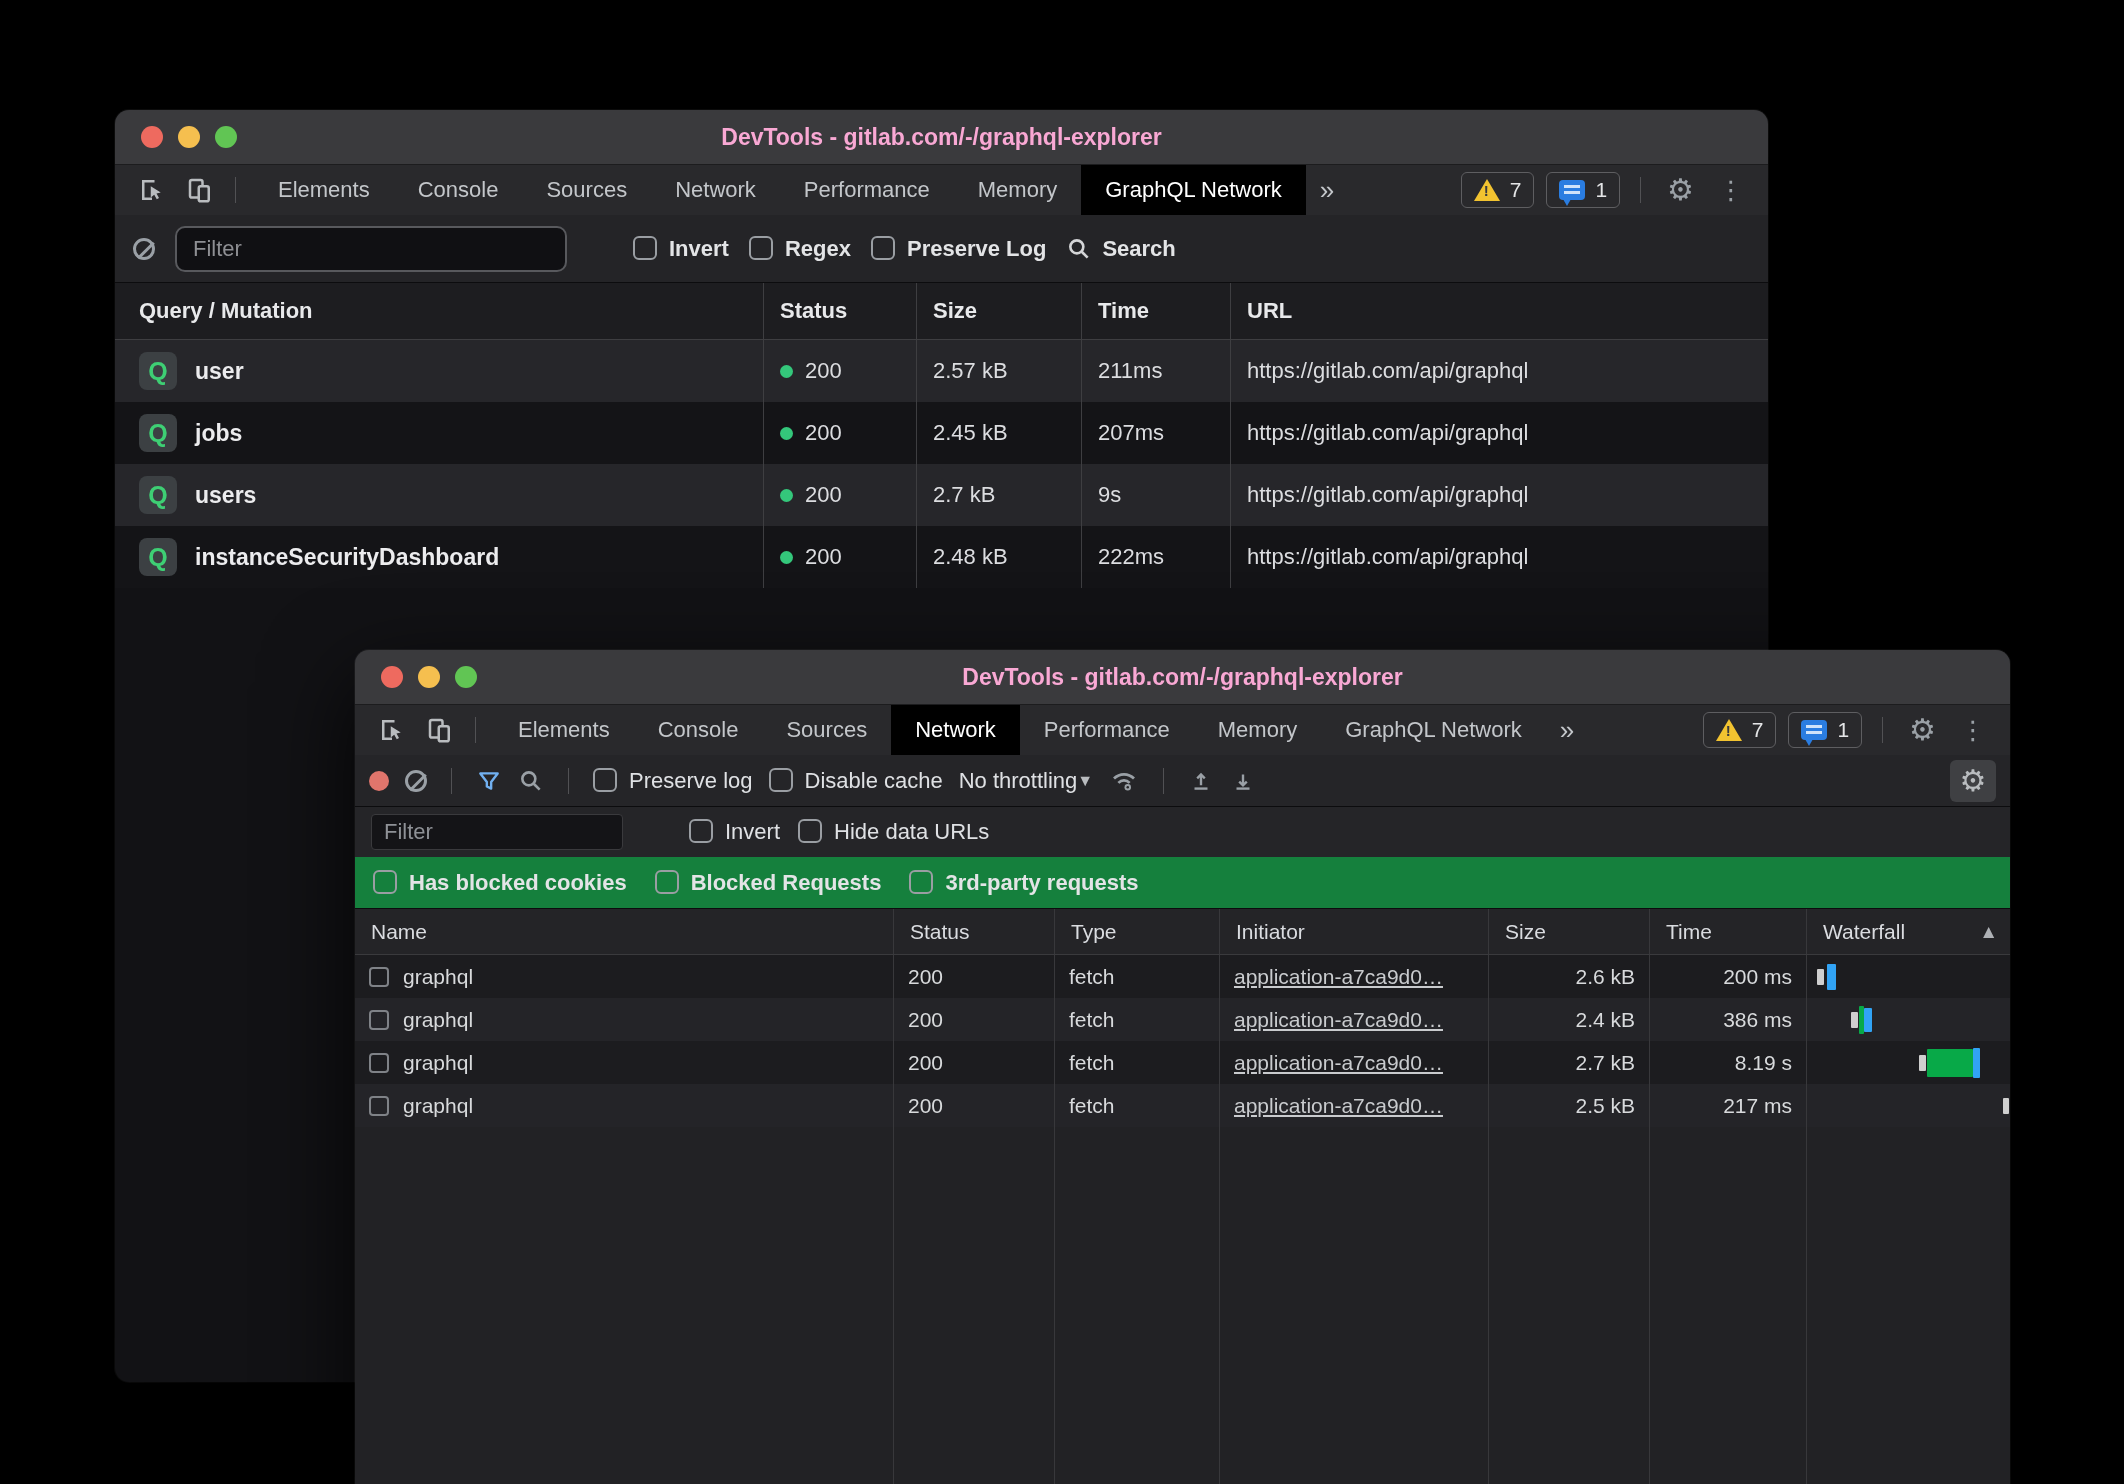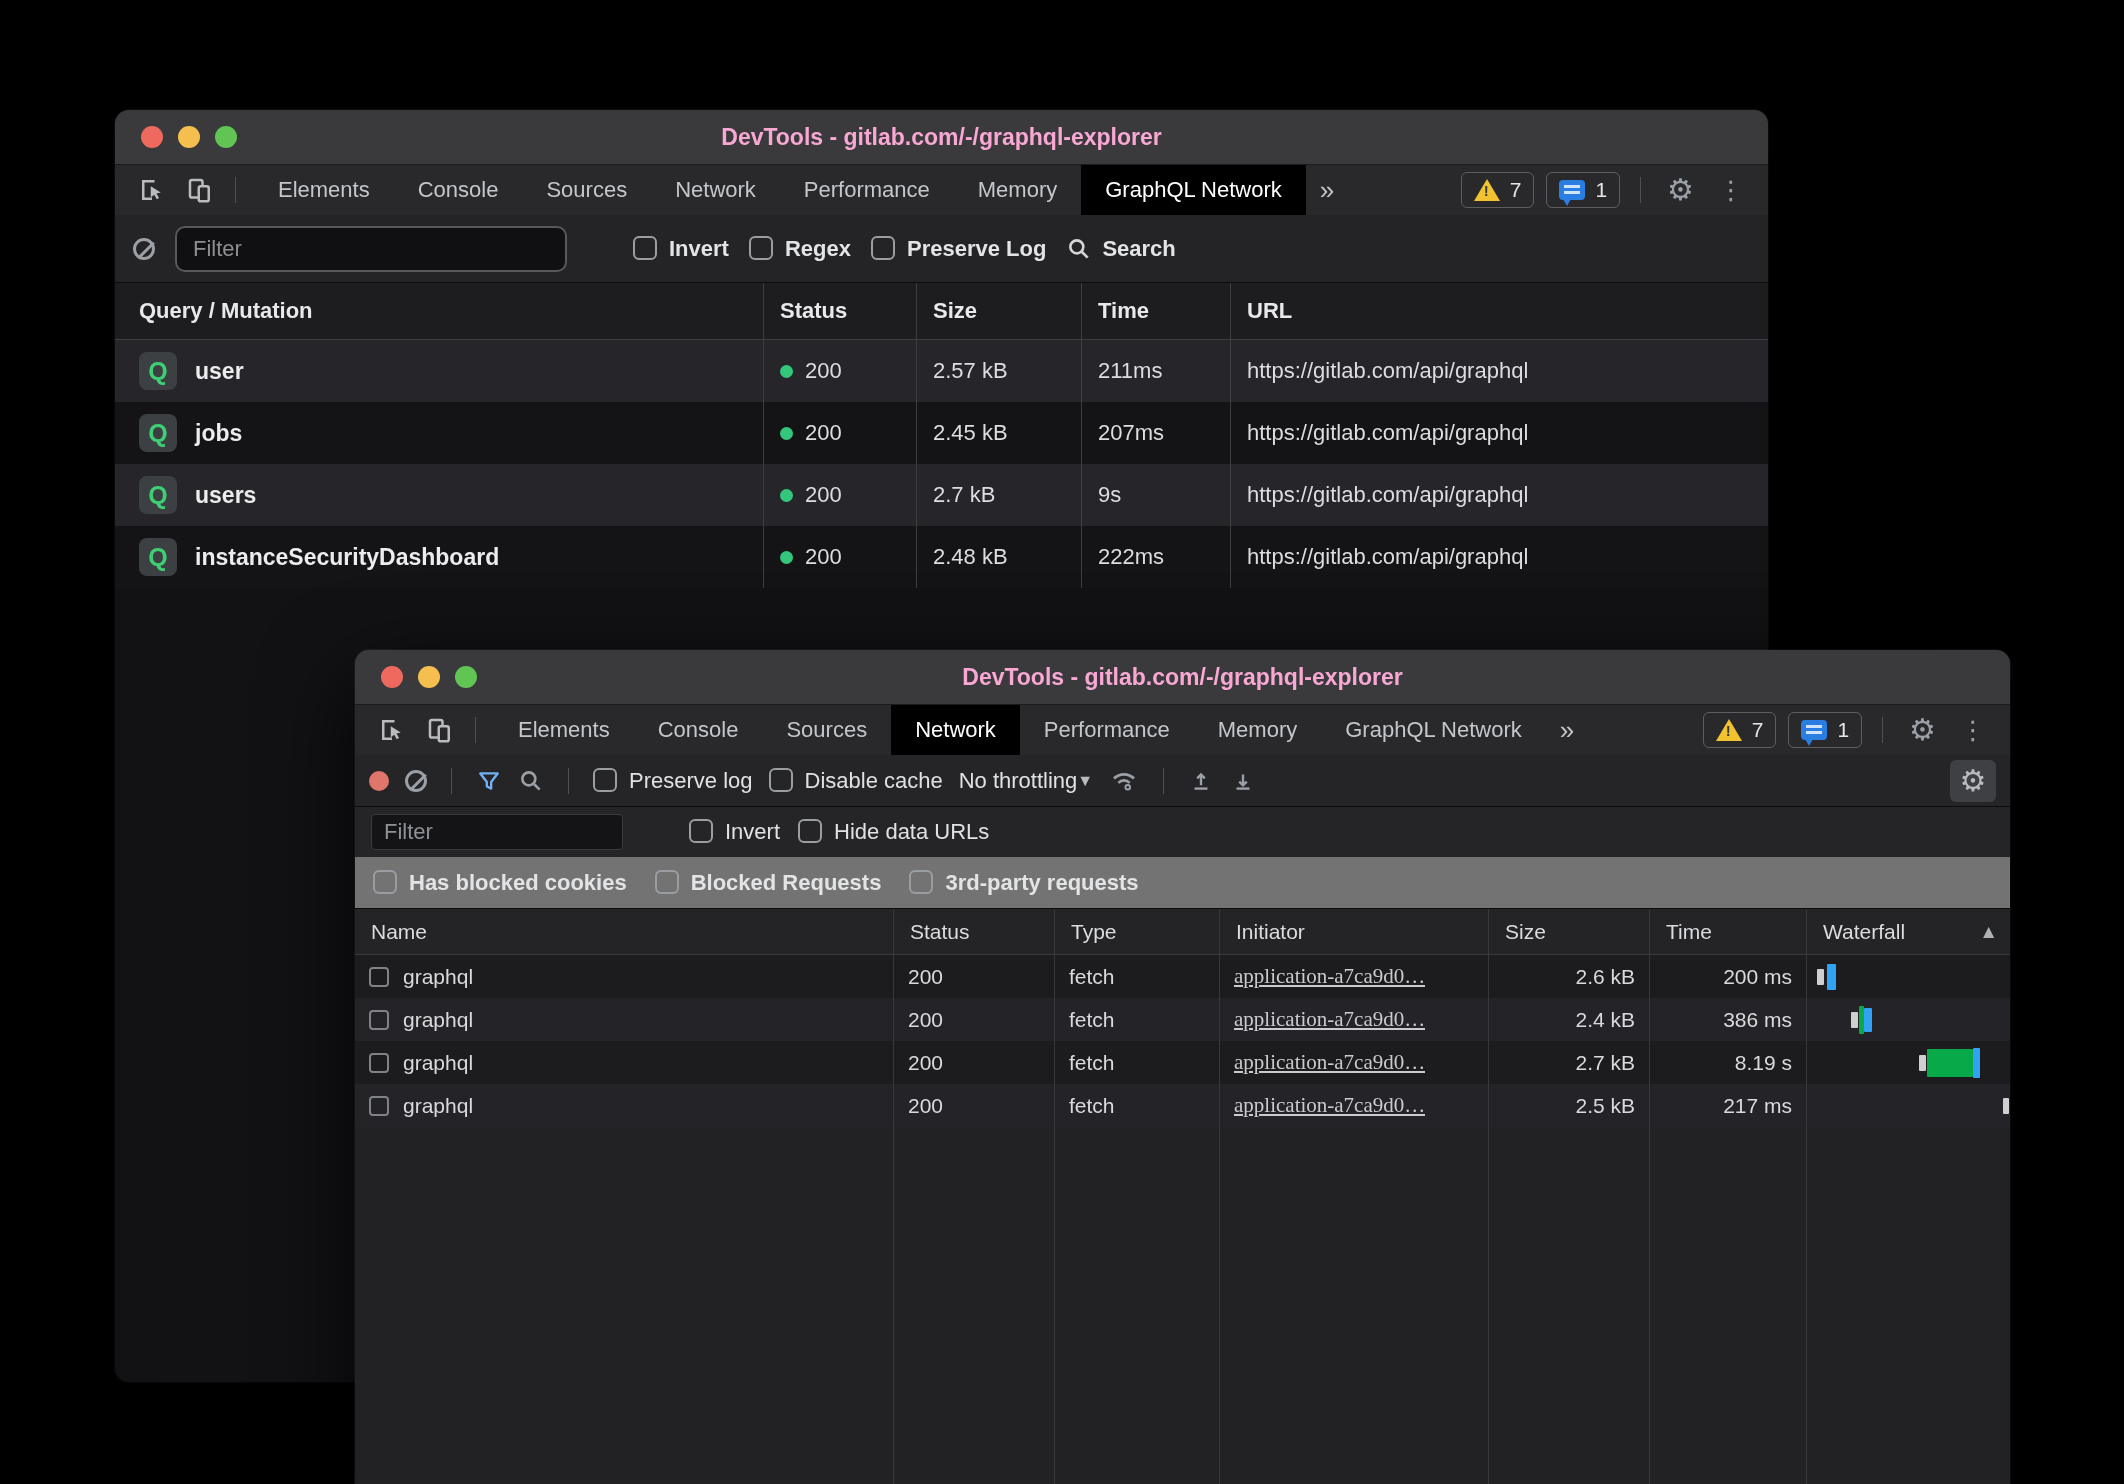--- a/index.html
+++ b/index.html
@@ -71,21 +71,21 @@
   .settings-box { margin-left:auto; width:46px; height:42px; background:#3f4043; border-radius:6px;
     display:flex; align-items:center; justify-content:center; }
 
   .net-filter { height:50px; background:#252528; display:flex; align-items:center; padding:0 16px; gap:18px; }
   .net-filter-input { width:252px; height:36px; background:#141417; border:1px solid #3a3a3d; border-radius:4px;
     color:#e6e7e9; font-size:22px; padding:0 12px; outline:none; font-family:inherit; }
   .net-filter-input::placeholder { color:#8e9196; }
   .chips { display:flex; align-items:center; gap:10px; }
   .chip { font-size:22px; color:#dfe1e4; padding:3px 10px; border-radius:8px; white-space:nowrap; }
   .chip.selected { background:#55585c; color:#fff; }
-  .net-options { height:52px; background:#737373; border-bottom:1px solid #0c0c0e;
+  .net-options { height:52px; background:#15803d; border-bottom:1px solid #0c0c0e;
     display:flex; align-items:center; padding:0 18px; gap:28px; }
 
   
   .grid-back { display:grid; grid-template-columns:648px 153px 165px 149px 538px; }
   .bt-header { height:57px; background:#1d1d20; border-bottom:1px solid #3e3e41; }
   .bt-header .cell { font-weight:bold; color:#e8e9eb; font-size:22px; }
   .cell { display:flex; align-items:center; padding-left:16px; overflow:hidden; white-space:nowrap; }
   .grid-back .cell:first-child { padding-left:24px; }
   .grid-back .cell + .cell { border-left:1px solid #3e3e41; }
   .bt-row { height:62px; }
@@ -101,21 +101,21 @@
   .grid-front { display:grid; grid-template-columns:538px 161px 165px 269px 161px 157px 204px; }
   .ft-header { height:46px; background:#242427; border-bottom:1px solid #3a3a3d; }
   .ft-header .cell { font-size:21px; font-weight:500; color:#dadce0; padding-left:16px; }
   .grid-front .cell + .cell { border-left:1px solid #38383b; }
   .ft-row { height:43px; }
   .ft-row.odd { background:#1c1c1f; }
   .ft-row.even { background:#242428; }
   .ft-row .cell { font-size:21px; color:#d8dadc; padding-left:14px; }
   .ft-row .cell.num { justify-content:flex-end; padding-right:14px; }
   .row-cbx { width:20px; height:20px; border:2px solid #7f8287; border-radius:4px; margin-right:14px; flex:none; }
-  .link { text-decoration:underline; color:#c9cbce; overflow:hidden; text-overflow:ellipsis;font-family:Liberation Serif, serif; }
+  .link { text-decoration:underline; color:#c9cbce; overflow:hidden; text-overflow:ellipsis; }
   .wf-cell { position:relative; }
   .wf-seg { position:absolute; top:50%; transform:translateY(-50%); border-radius:1px; }
   .filler { height:357px; }
   .filler .cell { height:100%; }
   .header-sort { margin-left:auto; padding-right:12px; font-size:19px; color:#aeb1b5; }
 
   
   svg.ic { display:block; }
 </style>
 </head>

